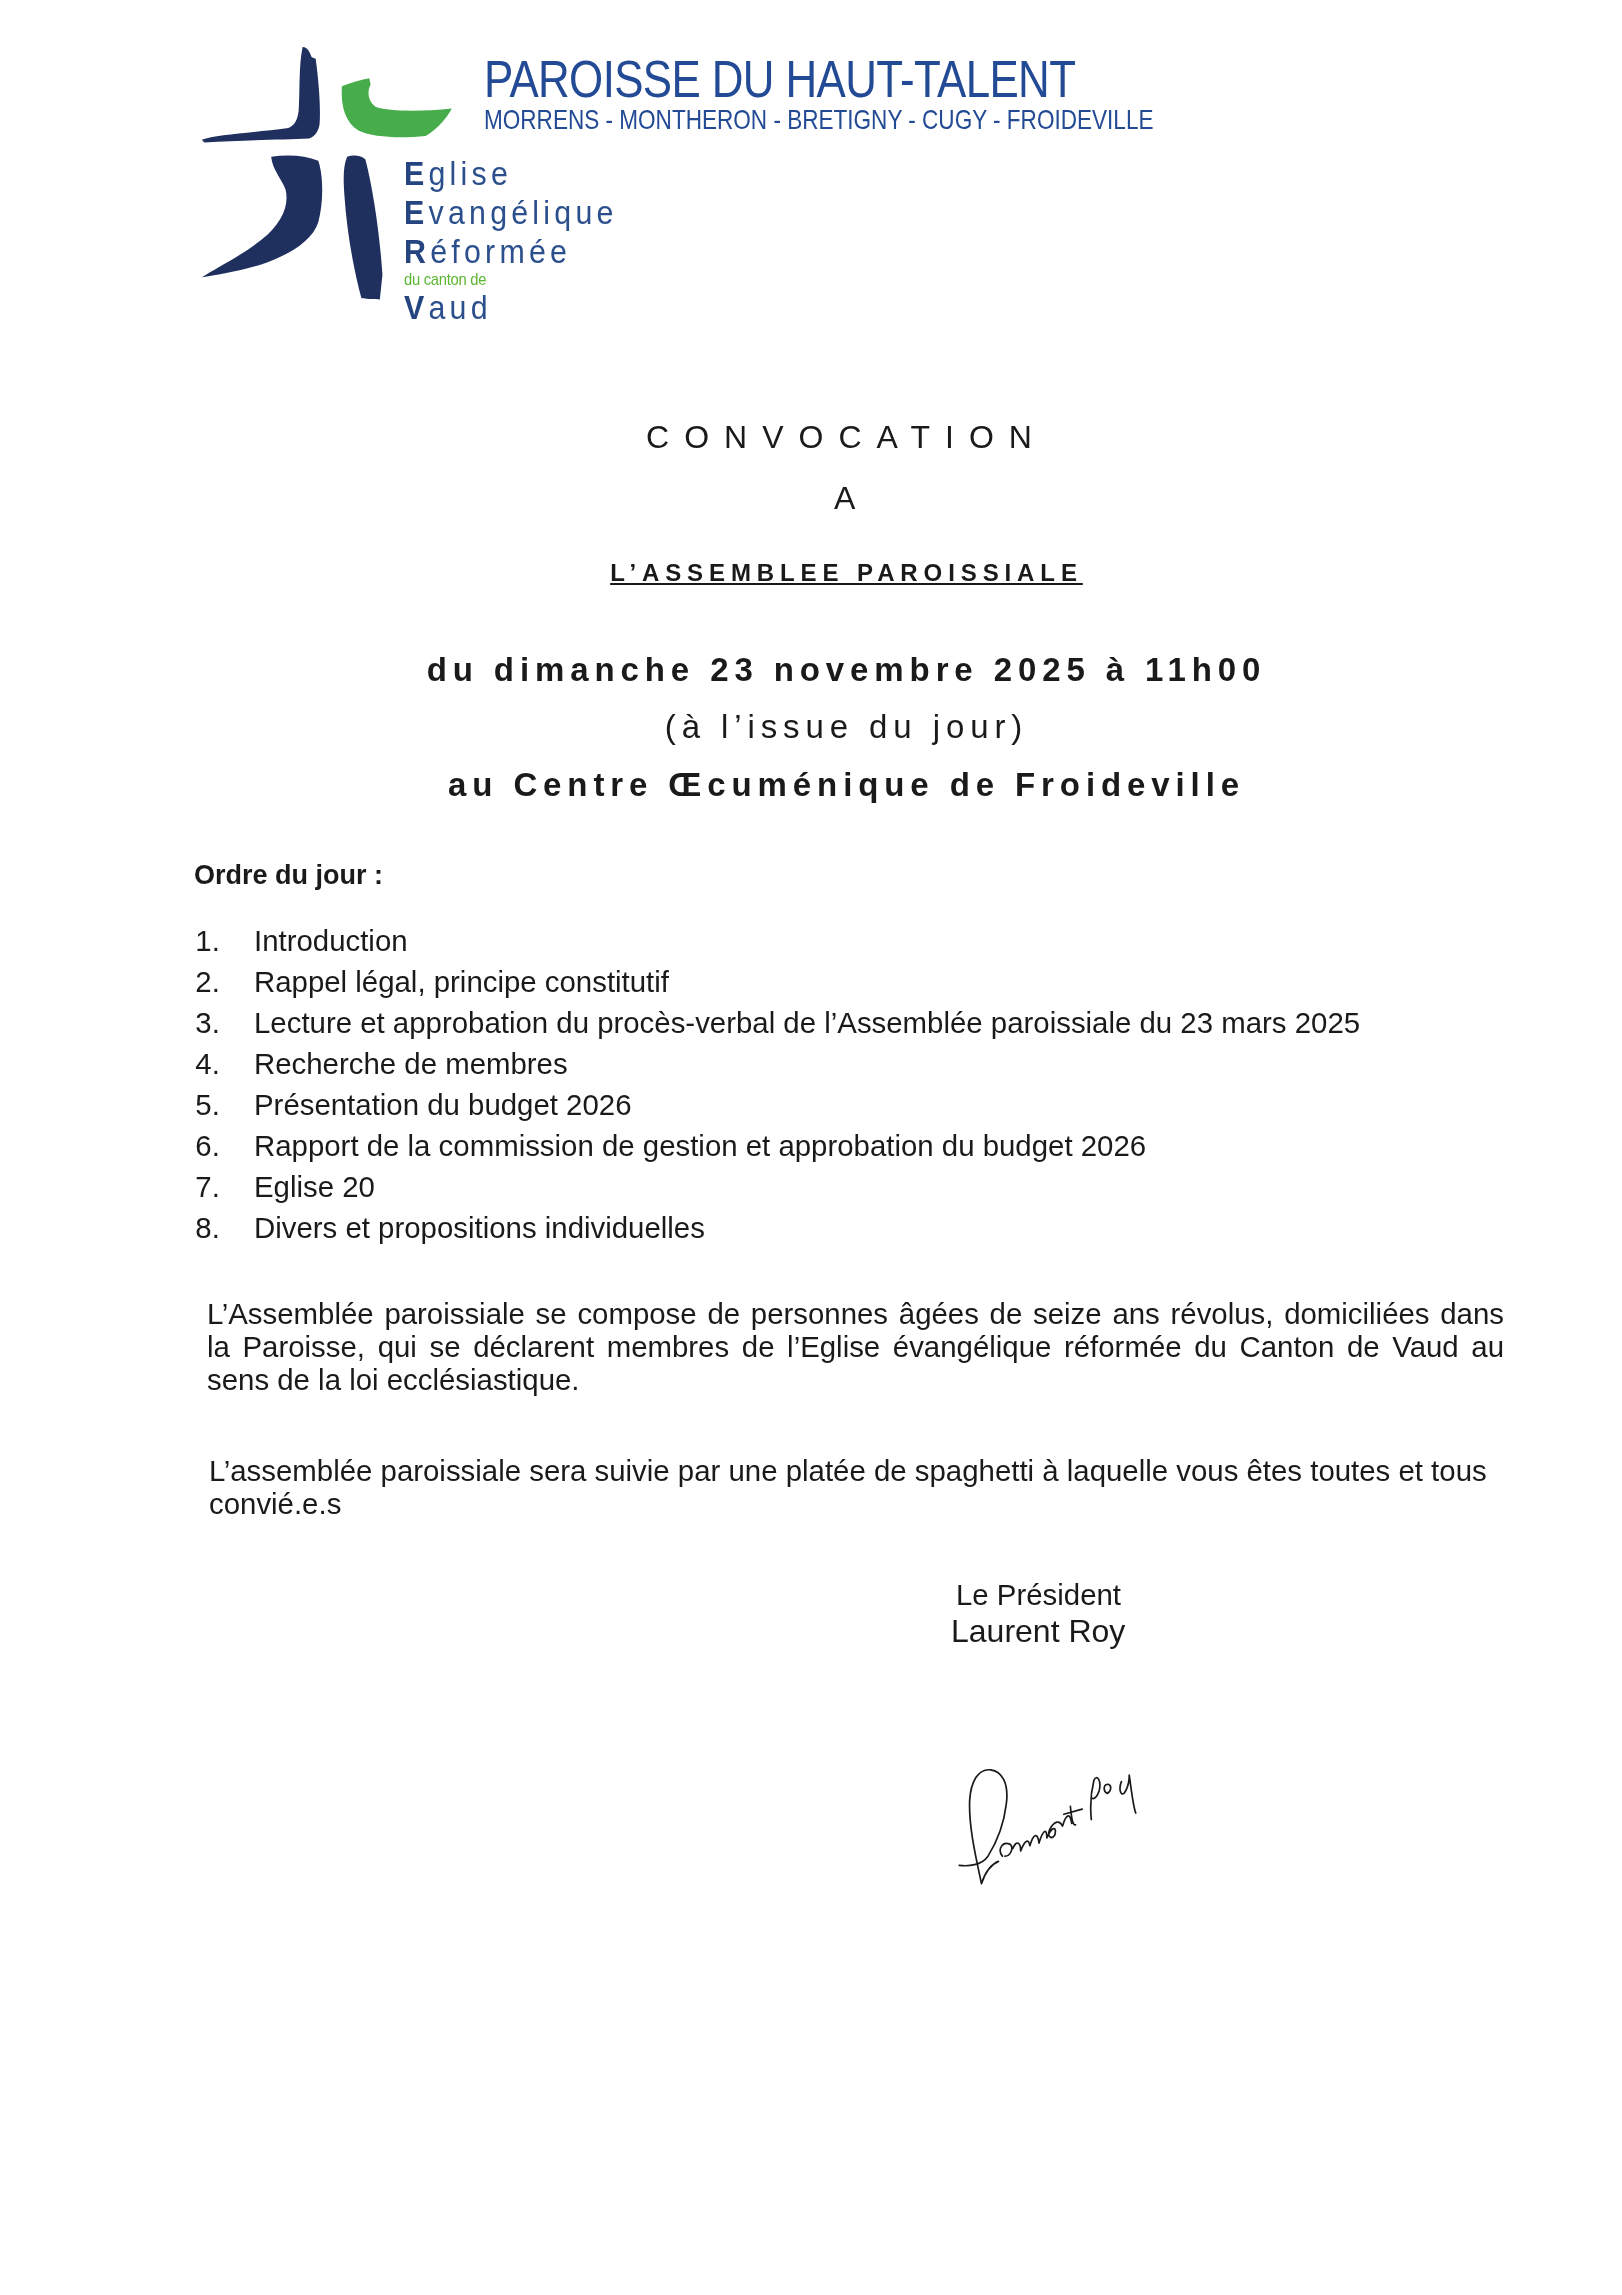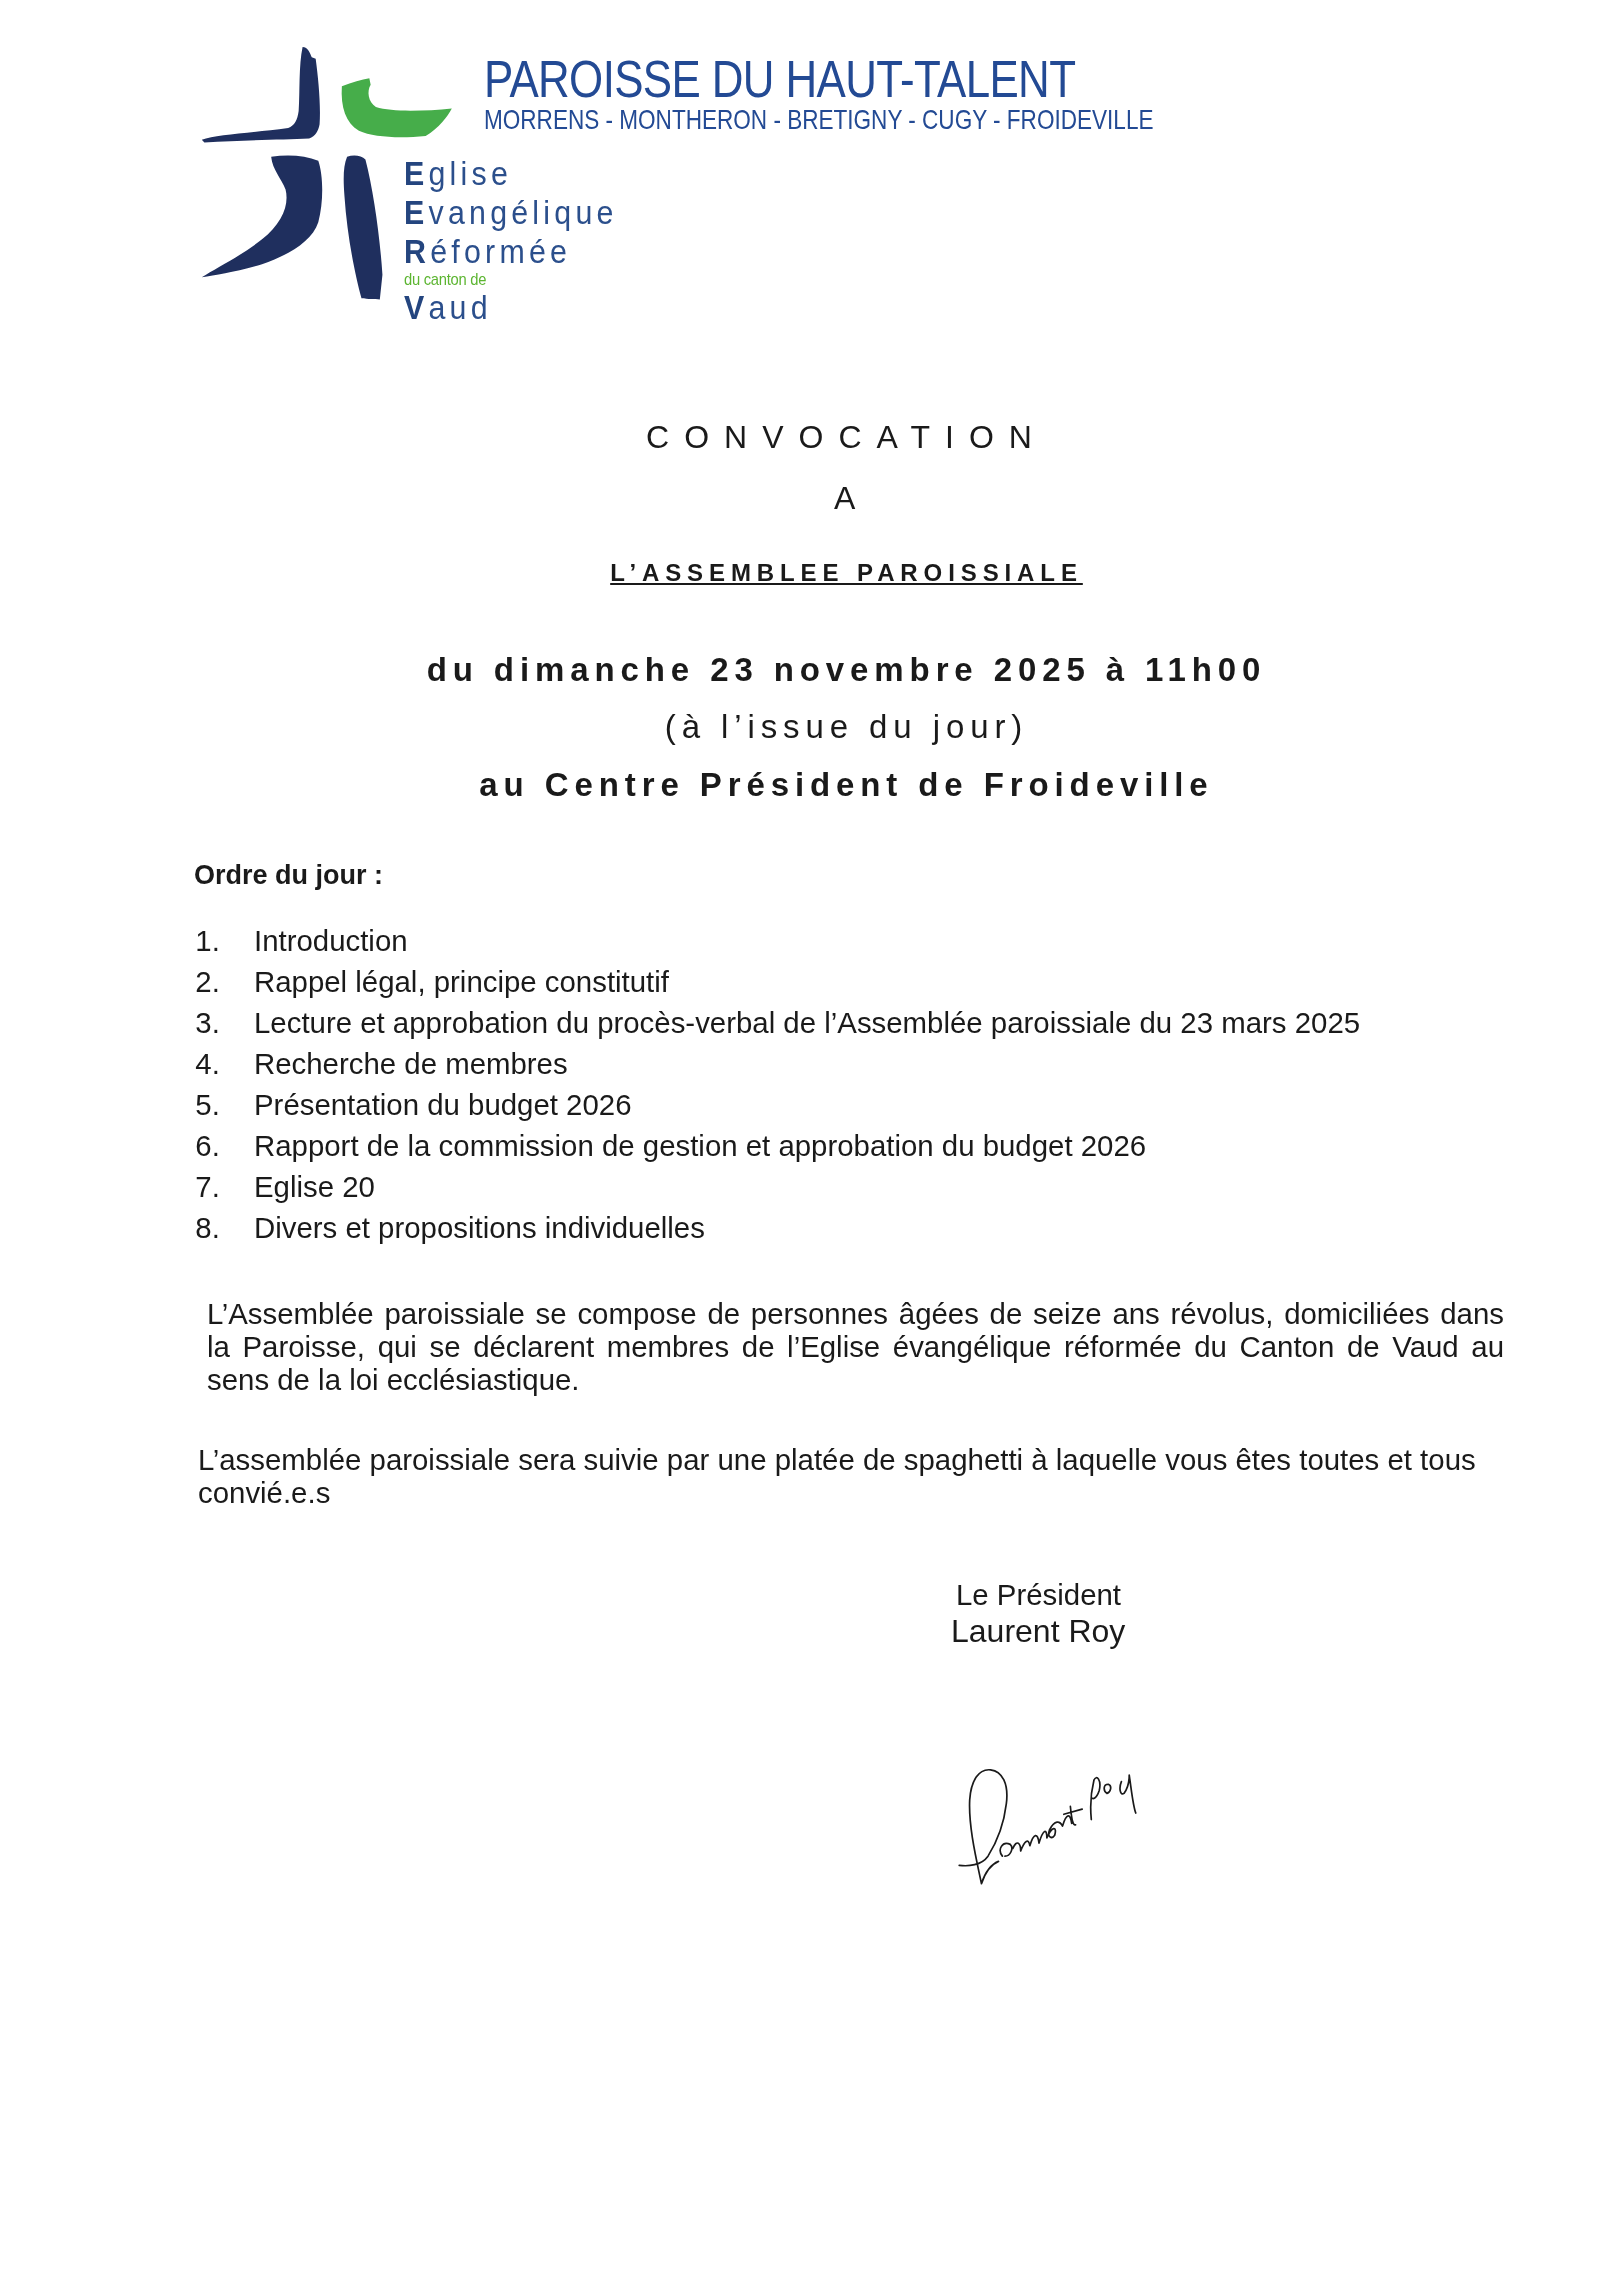--- a/index.html
+++ b/index.html
@@ -66,21 +66,21 @@
 </div>
 
 <div class="abs hdr-title">PAROISSE DU HAUT-TALENT</div>
 <div class="abs hdr-sub">MORRENS - MONTHERON - BRETIGNY - CUGY - FROIDEVILLE</div>
 
 <div class="center t-convoc">CONVOCATION</div>
 <div class="center t-a">A</div>
 <div class="center t-assemb">L’ASSEMBLEE PAROISSIALE</div>
 <div class="center t-date">du dimanche 23 novembre 2025 à 11h00</div>
 <div class="center t-issue">(à l’issue du jour)</div>
-<div class="center t-centre">au Centre Président de Froideville</div>
+<div class="center t-centre">au Centre Œcuménique de Froideville</div>
 
 <div class="abs agenda-title">Ordre du jour :</div>
 <ol class="abs agenda">
   <li>
       <span class="num">1.</span>
       <span class="txt">Introduction</span>
     </li>
   <li>
       <span class="num">2.</span>
       <span class="txt">Rappel légal, principe constitutif</span>
@@ -105,21 +105,21 @@
       <span class="num">7.</span>
       <span class="txt">Eglise 20</span>
     </li>
   <li>
       <span class="num">8.</span>
       <span class="txt">Divers et propositions individuelles</span>
     </li>
 </ol>
 
 <p class="abs para para1" style="margin:13px">L’Assemblée paroissiale se compose de personnes âgées de seize ans révolus, domiciliées dans la Paroisse, qui se déclarent membres de l’Eglise évangélique réformée du Canton de Vaud au sens de la loi ecclésiastique.</p>
-<p class="abs para para2" style="margin:4px">L’assemblée paroissiale sera suivie par une platée de spaghetti à laquelle vous êtes toutes et tous convié.e.s</p>
+<p class="abs para para2" style="margin:15px">L’assemblée paroissiale sera suivie par une platée de spaghetti à laquelle vous êtes toutes et tous convié.e.s</p>
 
 <div class="abs sig-role">Le Président</div>
 <div class="abs sig-name">Laurent Roy</div>
 
 <svg id="signature" class="abs" viewBox="0 0 400 260" xmlns="http://www.w3.org/2000/svg">
   <g fill="none" stroke="#1a1a1a" stroke-width="2.6" stroke-linecap="round" stroke-linejoin="round">
     <path d="M60 238 C52 200 40 150 42 110 C44 80 56 62 74 64 C92 66 102 86 98 116 C94 150 80 180 70 196 C60 210 40 212 26 210 M60 238 C66 220 76 208 86 204"></path>
     <path d="M92 196 C84 186 92 172 104 178 C110 184 104 196 96 196 M108 184 C114 170 120 176 120 188 C126 172 132 168 134 180 C140 160 146 160 148 176 C154 156 160 152 160 168 C168 150 176 150 172 164 C168 170 160 168 164 156 C172 140 180 142 184 150 C190 130 196 130 198 146 M196 120 C198 140 200 150 204 148 M186 132 L214 124"></path>
     <path d="M228 140 C226 120 228 96 232 80 C236 70 244 80 240 96 C236 108 230 110 228 106 M252 100 C246 96 246 86 254 86 C260 88 258 98 252 100 M274 82 C270 92 272 104 278 100 C284 92 286 80 286 72 C290 100 292 120 296 130"></path>
   </g>

